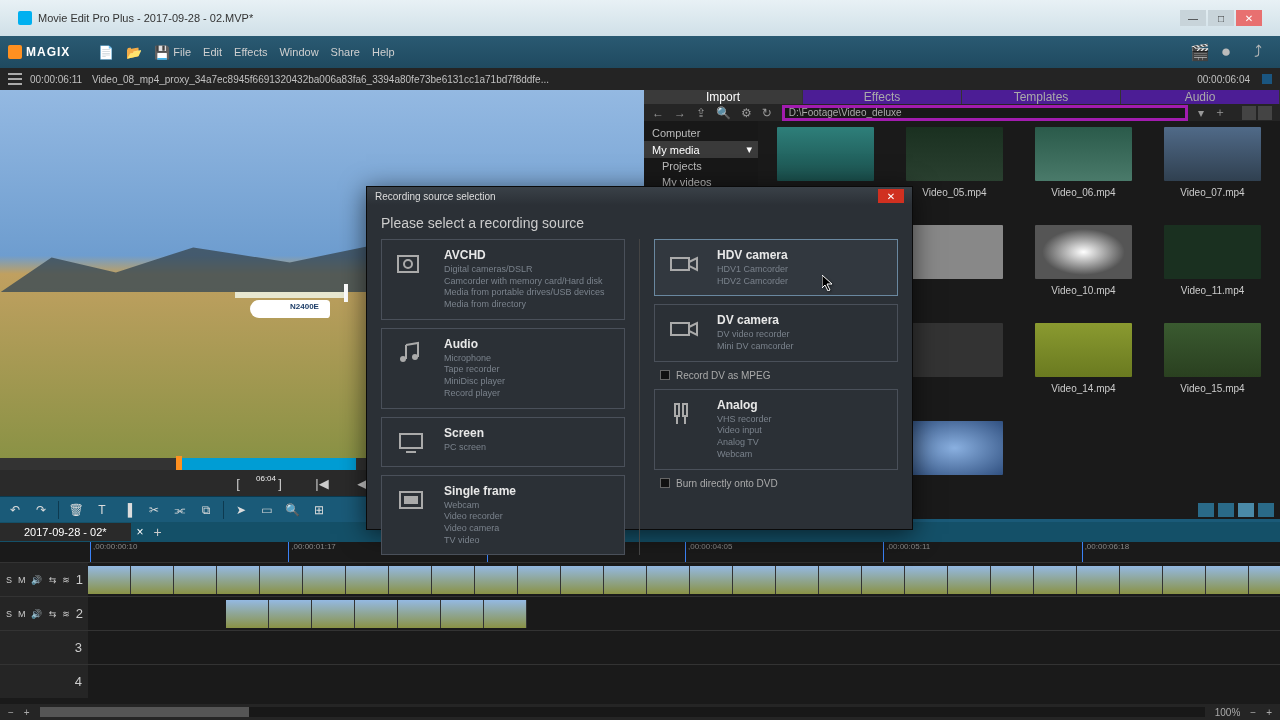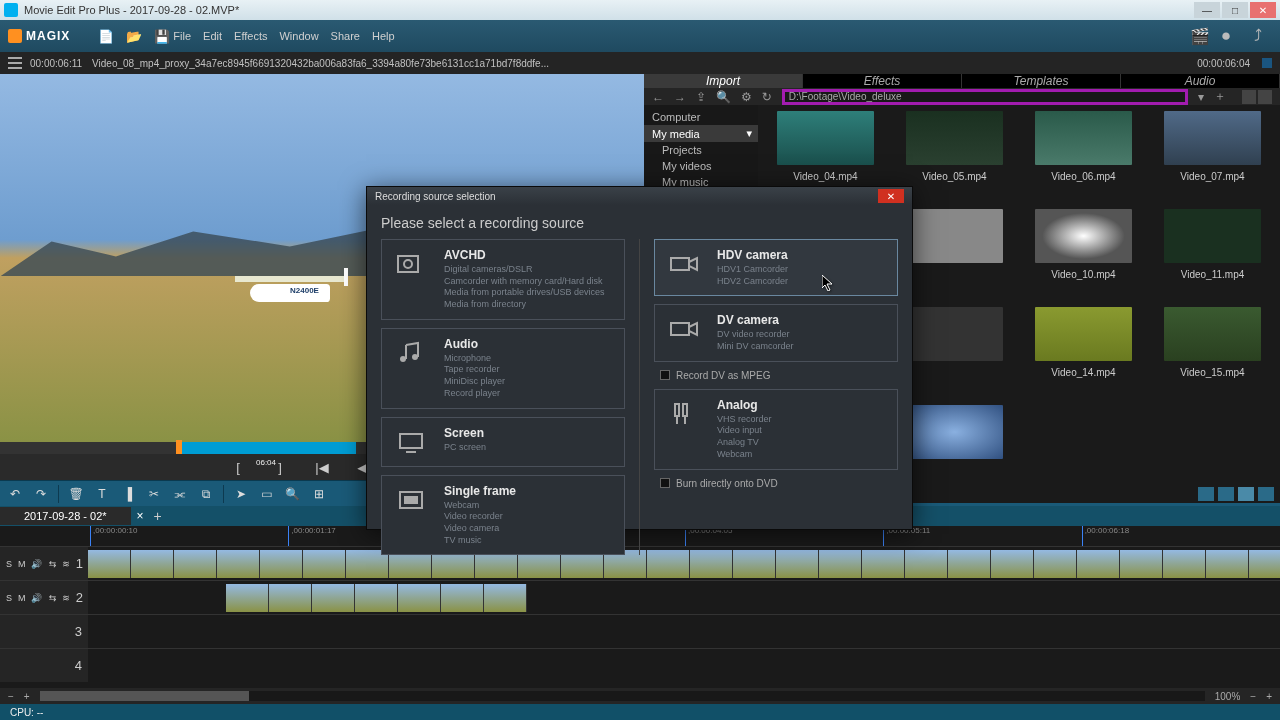--- a/index.html
+++ b/index.html
@@ -1,19 +1,19 @@
 <!DOCTYPE html>
 <html><head>
 <meta charset="utf-8">
 <style>
 * { margin: 0; padding: 0; box-sizing: border-box; font-family: "Segoe UI", Tahoma, sans-serif; }
 body { width: 1280px; height: 720px; overflow: hidden; background: #1a4d6e; position: relative; }
 
 
-.title-bar { height: 20px; background: linear-gradient(#e8f1f5, #d0e0e8); display: flex; align-items: center; padding: 0 4px; font-size: 11px; color: #333; text-align: center; }
+.title-bar { height: 36px; background: linear-gradient(#e8f1f5, #d0e0e8); display: flex; align-items: center; padding: 0 18px; font-size: 11px; color: #333; text-align: center; }
 .title-bar .app-icon { width: 14px; height: 14px; background: #00b0f0; margin-right: 6px; border-radius: 2px; }
 .title-bar .spacer { flex: 1; }
 .title-bar .win-btn { width: 26px; height: 16px; background: #c8d4da; margin-left: 2px; display: flex; align-items: center; justify-content: center; font-size: 10px; color: #333; }
 .title-bar .win-btn.close { background: #e87070; color: #fff; }
 
 
 .secondary-bar { height: 22px; background: linear-gradient(#2a5a72, #1f4a60); display: flex; align-items: center; padding: 16px 8px; }
 .magix-logo { color: #fff; font-weight: bold; font-size: 12px; letter-spacing: 1px; display: flex; align-items: center; }
 .magix-logo .icon { width: 14px; height: 14px; background: #ff9020; margin-right: 4px; border-radius: 2px; }
 .sec-icons { display: flex; gap: 14px; margin-left: 28px; }
@@ -42,21 +42,21 @@
 .plane .reg { position: absolute; top: 22px; left: 60px; font-size: 8px; color: #20406a; font-weight: bold; }
 .preview-scrub { height: 12px; background: #333; position: relative; }
 .preview-scrub .progress { position: absolute; left: 178px; width: 178px; top: 0; bottom: 0; background: #009dd4; }
 .preview-scrub .handle { position: absolute; left: 176px; top: -2px; width: 6px; height: 14px; background: #ff9020; }
 .preview-scrub .label { position: absolute; left: 256px; top: 16px; font-size: 8px; color: #eee; }
 .playback-bar { height: 26px; background: #2a2a2a; display: flex; align-items: center; justify-content: center; gap: 24px; color: #ccc; font-size: 13px; }
 .playback-bar .pb { width: 18px; text-align: center; }
 
 
 .media-side { flex: 1; background: #1e1e1e; display: flex; flex-direction: column; }
-.media-tabs { height: 24px; display: flex; background: #000000; font-style: italic; }
+.media-tabs { height: 24px; display: flex; background: #4c1d95; }
 .media-tabs .tab { flex: 1; color: #aaa; font-size: 12px; display: flex; align-items: center; justify-content: center; border-right: 1px solid #333; }
 .media-tabs .tab.active { background: #3a3a3a; color: #fff; }
 .media-toolbar { height: 22px; background: #252525; display: flex; align-items: center; padding: 0 8px; gap: 10px; color: #999; font-size: 11px; }
 .media-toolbar .path-input { flex: 1; height: 16px; background: #181818; border: 3px solid #a21caf; color: #aaa; font-size: 10px; padding: 0 4px; }
 .media-toolbar .ic { font-size: 12px; }
 .view-btns { display: flex; gap: 2px; margin-left: 6px; }
 .view-btns .vb { width: 14px; height: 14px; background: #444; }
 .media-body { flex: 1; display: flex; }
 .media-tree { width: 114px; background: #181818; color: #bbb; font-size: 11px; padding: 4px 0; }
 .media-tree .node { padding: 2px 8px; }
@@ -506,21 +506,21 @@
               <rect x="4" y="4" width="22" height="16" fill="none" stroke="#aaa" stroke-width="2"></rect>
               <rect x="8" y="8" width="14" height="8" fill="#aaa"></rect>
             </svg>
           </div>
         <div class="rec-text">
           <div class="rec-title">Single frame</div>
           <div class="rec-sub">
             <div>Webcam</div>
               <div>Video recorder</div>
               <div>Video camera</div>
-              <div>TV music</div>
+              <div>TV video</div>
           </div>
         </div>
       </div>
     </div>
     <div style="width:1px;background:#444;"></div>
     <div class="dialog-col">
       <div class="rec-card hov">
         <div class="rec-icon">
             <svg width="30" height="24" viewBox="0 0 30 24">
               <rect x="2" y="6" width="18" height="12" fill="none" stroke="#aaa" stroke-width="2"></rect>

